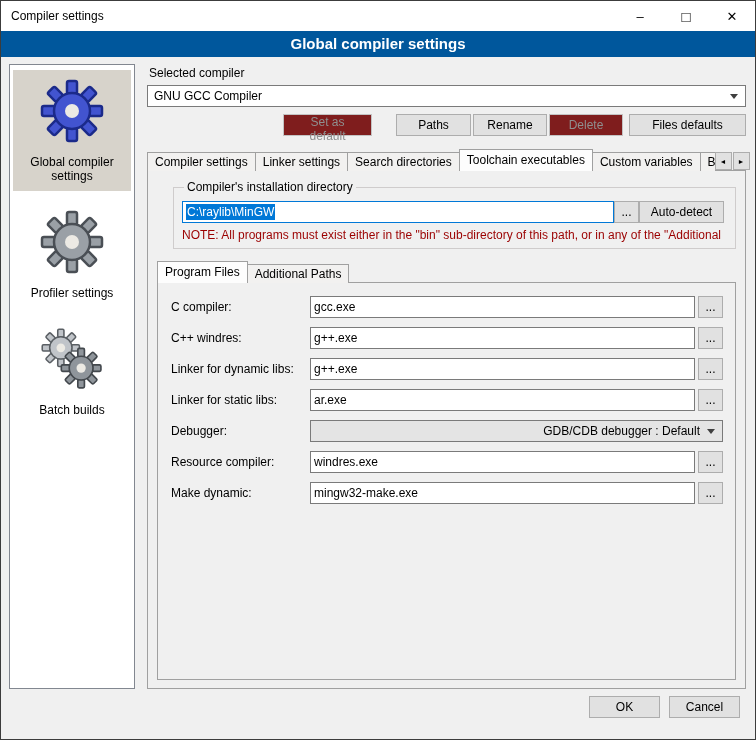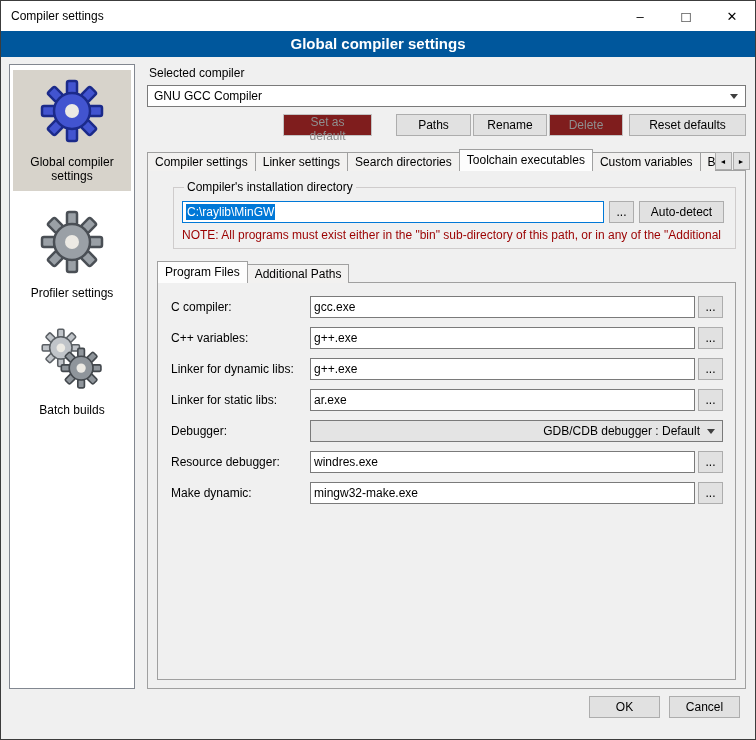--- a/index.html
+++ b/index.html
@@ -62,21 +62,21 @@
   .tab-arrows { margin-left:auto; display:flex; gap:1px; padding-bottom:1px; }
   .arrow-btn { width:17px; height:18px; background:#e1e1e1; border:1px solid #adadad;
                font-size:7px; line-height:15px; text-align:center; padding:0; cursor:default; }
 
   .tab-panel { flex:1 1 auto; border:1px solid #a0a0a0; margin-top:-1px; background:#f0f0f0;
                padding:9px 9px 8px 9px; display:flex; flex-direction:column; min-height:0; }
 
   fieldset.group { border:1px solid #cfcccc; padding:7px 11px 6px 8px;margin-left:16px; }
   fieldset.group legend { font-size:12px; padding:0 3px; margin-left:2px; }
 
-  .dir-row { display:flex; align-items:center; gap:5px; }
+  .dir-row { display:flex; align-items:center; gap:0; }
   .text-input { height:22px; border:1px solid #7a7a7a; background:#fff; flex:1 1 auto;
                 display:flex; align-items:center; padding:0 3px; font-size:12px; overflow:hidden;
                 white-space:nowrap; }
   .text-input.focused { border-color:#0078D7; }
   .text-input .sel { background:#0078D7; color:#fff; padding:1px 1px; }
   .btn.browse { width:25px; padding:0; flex:0 0 auto; }
   .btn.autodetect { width:85px; padding:0; flex:0 0 auto; }
   .note { color:#9B0000; font-size:12px; margin-top:5px; white-space:nowrap; overflow:hidden; }
 
   .inner-tabs { margin-top:12px; }
@@ -170,21 +170,21 @@
       <div class="combo">
         <span>GNU GCC Compiler</span>
         <span class="dd-arrow"></span>
       </div>
 
       <div class="btn-row">
         <button class="btn disabled b-setdef">Set as default</button>
         <button class="btn b-copy">Paths</button>
         <button class="btn b-rename">Rename</button>
         <button class="btn disabled b-delete">Delete</button>
-        <button class="btn b-reset">Reset defaults</button>
+        <button class="btn b-reset">Files defaults</button>
       </div>
 
       <div class="tabs">
         <div class="tab">Compiler settings</div>
         <div class="tab">Linker settings</div>
         <div class="tab">Search directories</div>
         <div class="tab active">Toolchain executables</div>
         <div class="tab">Custom variables</div>
         <div class="tab trunc">Buil</div>
         <div class="tab-arrows">
@@ -216,21 +216,21 @@
 
           <div class="form-row">
             <span class="lbl">C compiler:</span>
             <div class="text-input">
                 <span>gcc.exe</span>
               </div>
             <button class="btn browse">...</button>
           </div>
 
           <div class="form-row">
-            <span class="lbl">C++ variables:</span>
+            <span class="lbl">C++ windres:</span>
             <div class="text-input">
                 <span>g++.exe</span>
               </div>
             <button class="btn browse">...</button>
           </div>
 
           <div class="form-row">
             <span class="lbl">Linker for dynamic libs:</span>
             <div class="text-input">
                 <span>g++.exe</span>
@@ -248,21 +248,21 @@
 
           <div class="form-row">
             <span class="lbl">Debugger:</span>
             <div class="combo gray">
               <span>GDB/CDB debugger : Default</span>
               <span class="dd-arrow"></span>
             </div>
           </div>
 
           <div class="form-row">
-            <span class="lbl">Resource debugger:</span>
+            <span class="lbl">Resource compiler:</span>
             <div class="text-input">
                 <span>windres.exe</span>
               </div>
             <button class="btn browse">...</button>
           </div>
 
           <div class="form-row">
             <span class="lbl">Make dynamic:</span>
             <div class="text-input">
                 <span>mingw32-make.exe</span>

